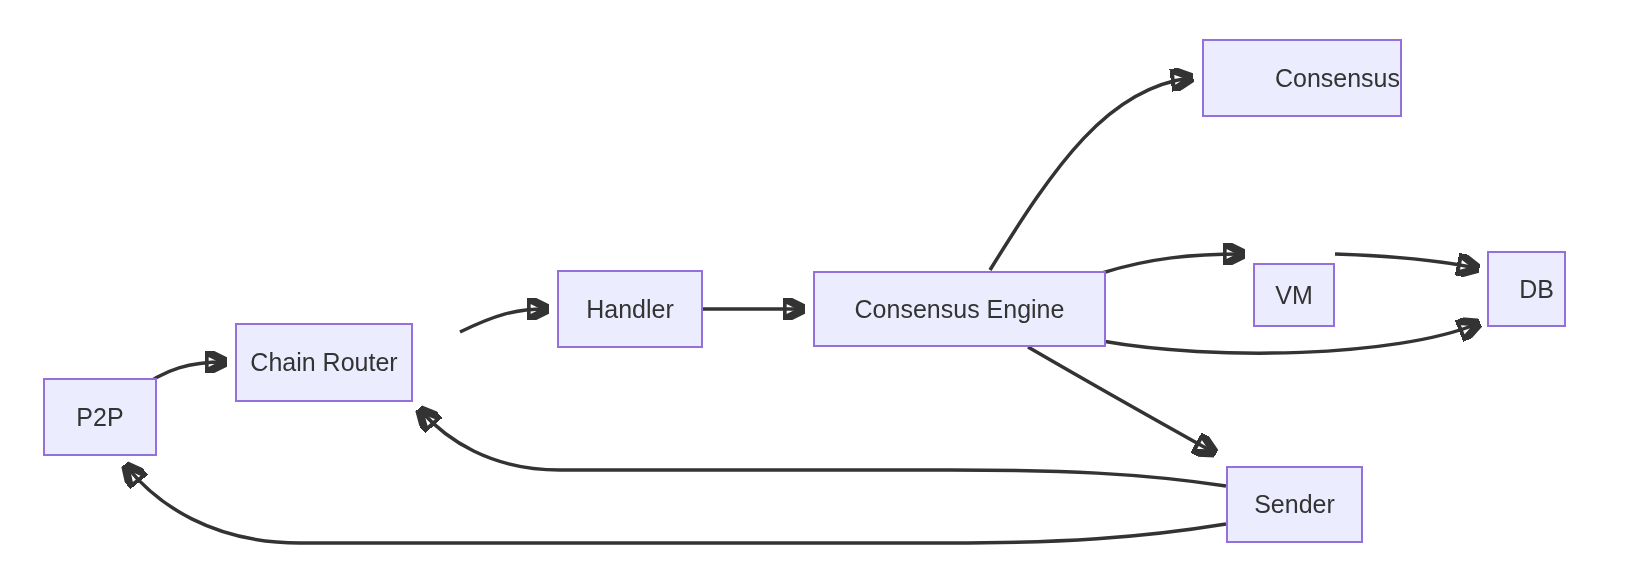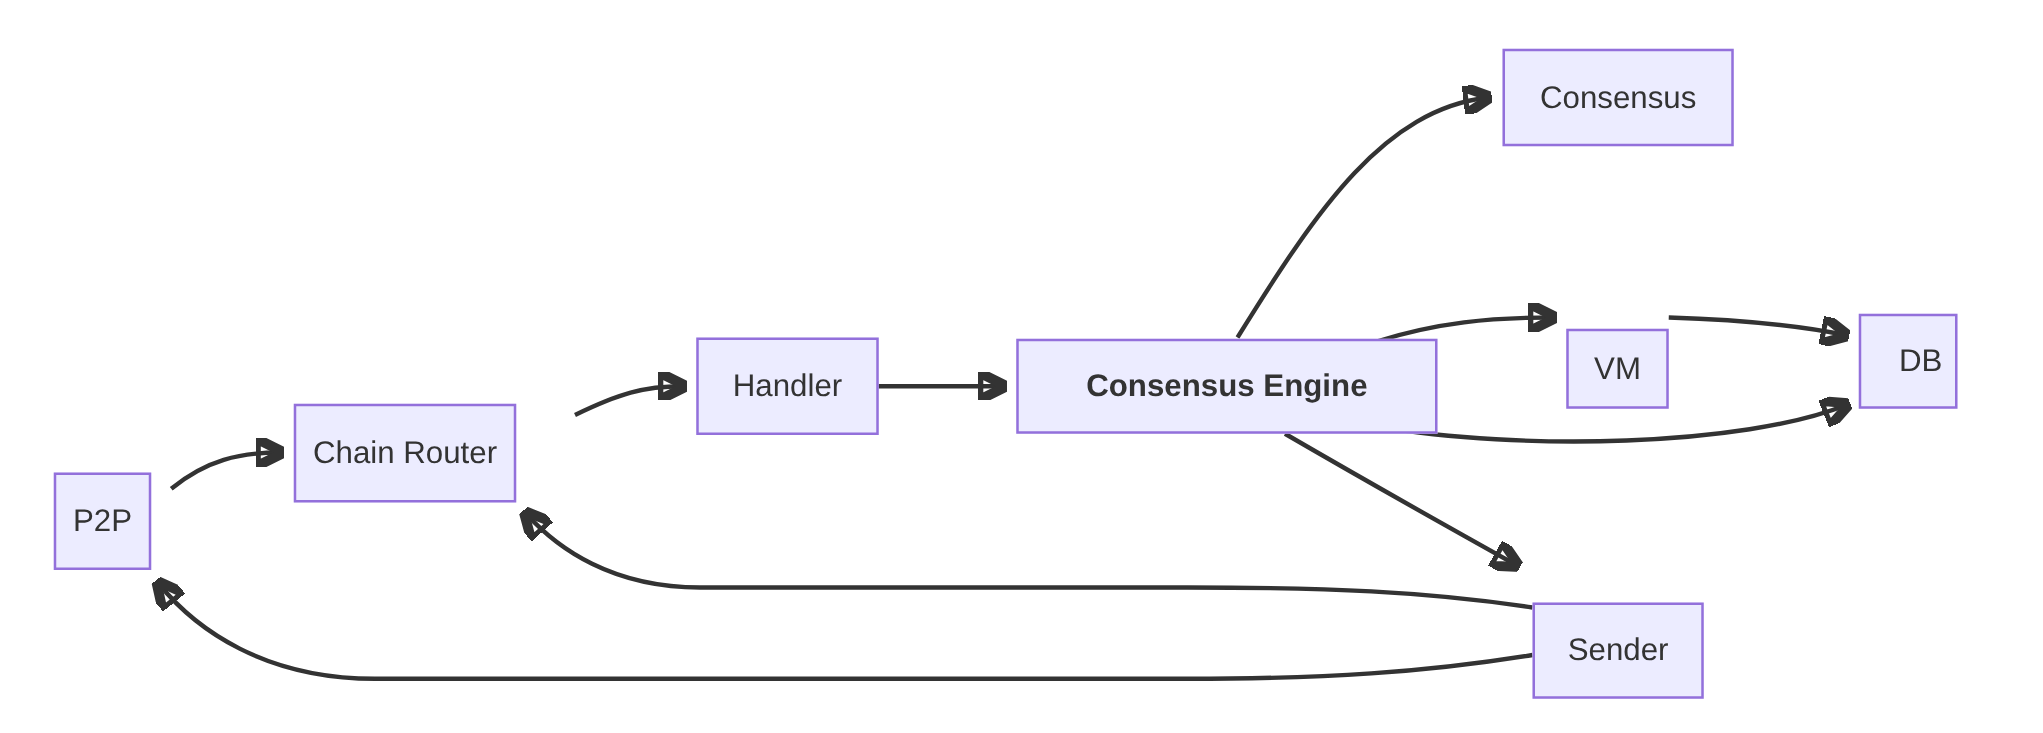--- a/index.html
+++ b/index.html
@@ -32,28 +32,28 @@
     background: #ECECFF;
     border: 2px solid #9370DB;
     box-sizing: border-box;
     display: flex;
     align-items: center;
     justify-content: center;
     color: #333333;
     font-size: 25px;
     white-space: nowrap;
   }
-  .n-p2p              { left: 43px;   top: 378px; width: 78px;  height: 78px; }
+  .n-p2p              { left: 43px;   top: 378px; width: 114px;  height: 78px; }
   .n-chain-router     { left: 235px;  top: 323px; width: 178px; height: 79px; text-align: right; }
   .n-handler          { left: 557px;  top: 270px; width: 146px; height: 78px; }
-  .n-consensus-engine { left: 813px;  top: 271px; width: 337px; height: 76px; font-weight: bold; }
-  .n-consensus        { left: 1202px; top: 39px;  width: 185px; height: 78px; }
+  .n-consensus-engine { left: 813px;  top: 271px; width: 293px; height: 76px; }
+  .n-consensus        { left: 1202px; top: 39px;  width: 200px; height: 78px; justify-content: flex-end; }
   .n-vm               { left: 1253px; top: 215px; width: 82px;  height: 64px; margin-top: 48px; }
   .n-db               { left: 1487px; top: 251px; width: 79px;  height: 76px; padding-left: 20px; }
-  .n-sender           { left: 1226px; top: 482px; width: 137px; height: 77px; }
+  .n-sender           { left: 1226px; top: 466px; width: 137px; height: 77px; }
 </style>
 </head>
 <body>
 
 <div class="canvas">
 
   <svg class="edges" viewBox="0 0 1634 586" xmlns="http://www.w3.org/2000/svg" aria-hidden="true">
     <defs>
       <marker id="arrow" viewBox="0 0 10 10" refX="8.5" refY="5" markerWidth="6.5" markerHeight="6.5" orient="auto-start-reverse">
         <path d="M 0 0 L 10 5 L 0 10 z" fill="#333333"></path>

